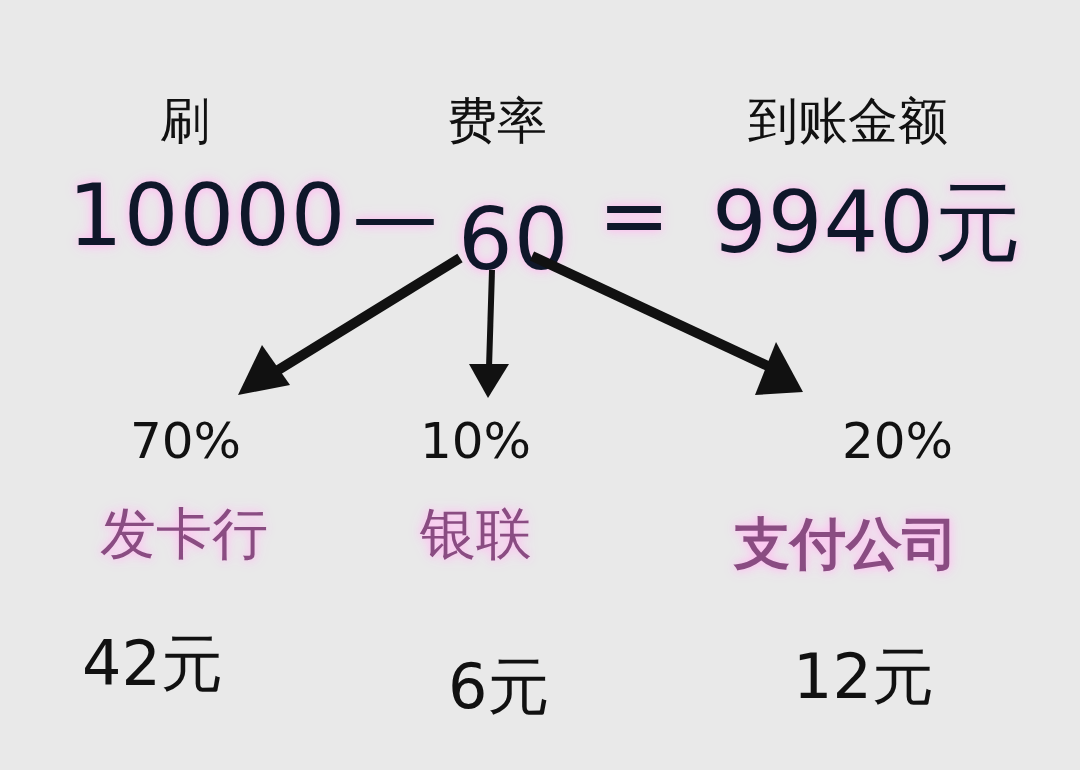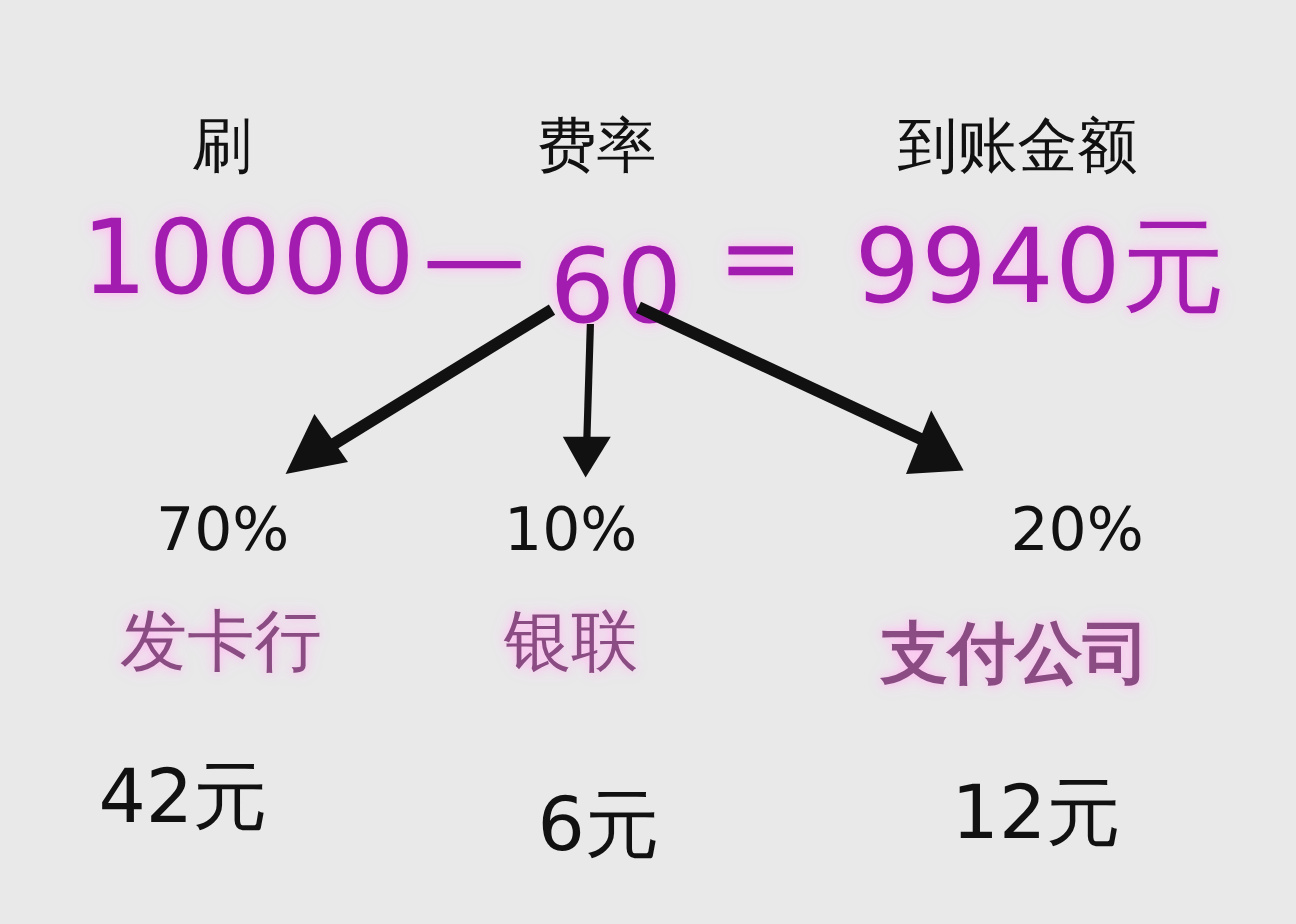--- a/index.html
+++ b/index.html
@@ -11,21 +11,21 @@
       font-family: "DejaVu Sans", sans-serif;
     }
     .lbl {
       position: absolute;
       color: #111;
       font-size: 50px;
       white-space: nowrap;
     }
     .pink {
       position: absolute;
-      color: #a21caf;
+      color: #0f172a;
       white-space: nowrap;
       text-shadow: 0 0 8px #ffb8f0, 0 0 16px #ffd0f6;
     }
     .eq {
       font-size: 86px;
       top: 165px;
       letter-spacing: 1px;
       font-family: "DejaVu Sans", sans-serif;
     }
     .role {

